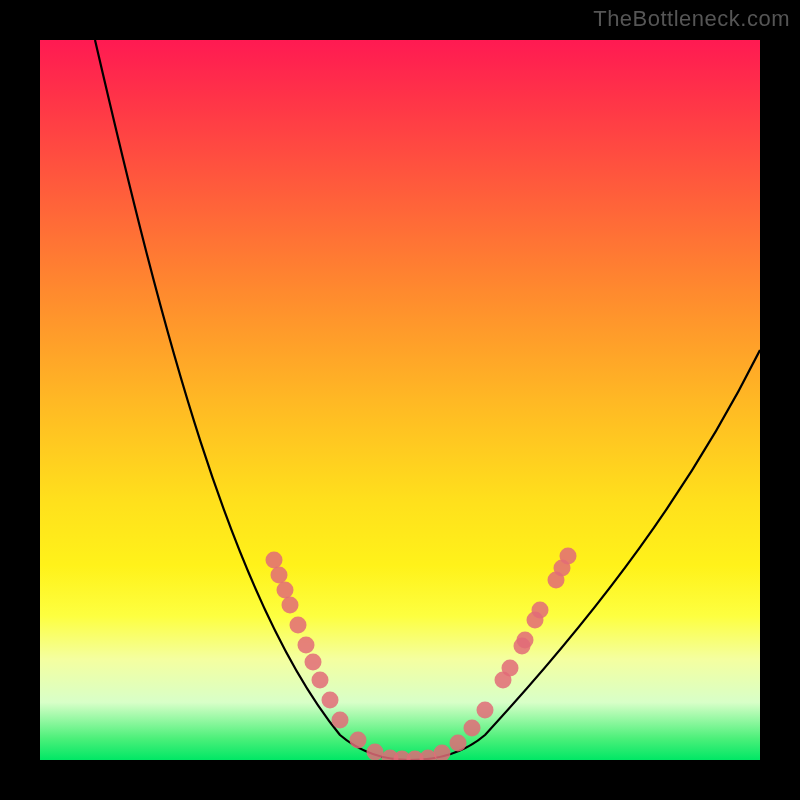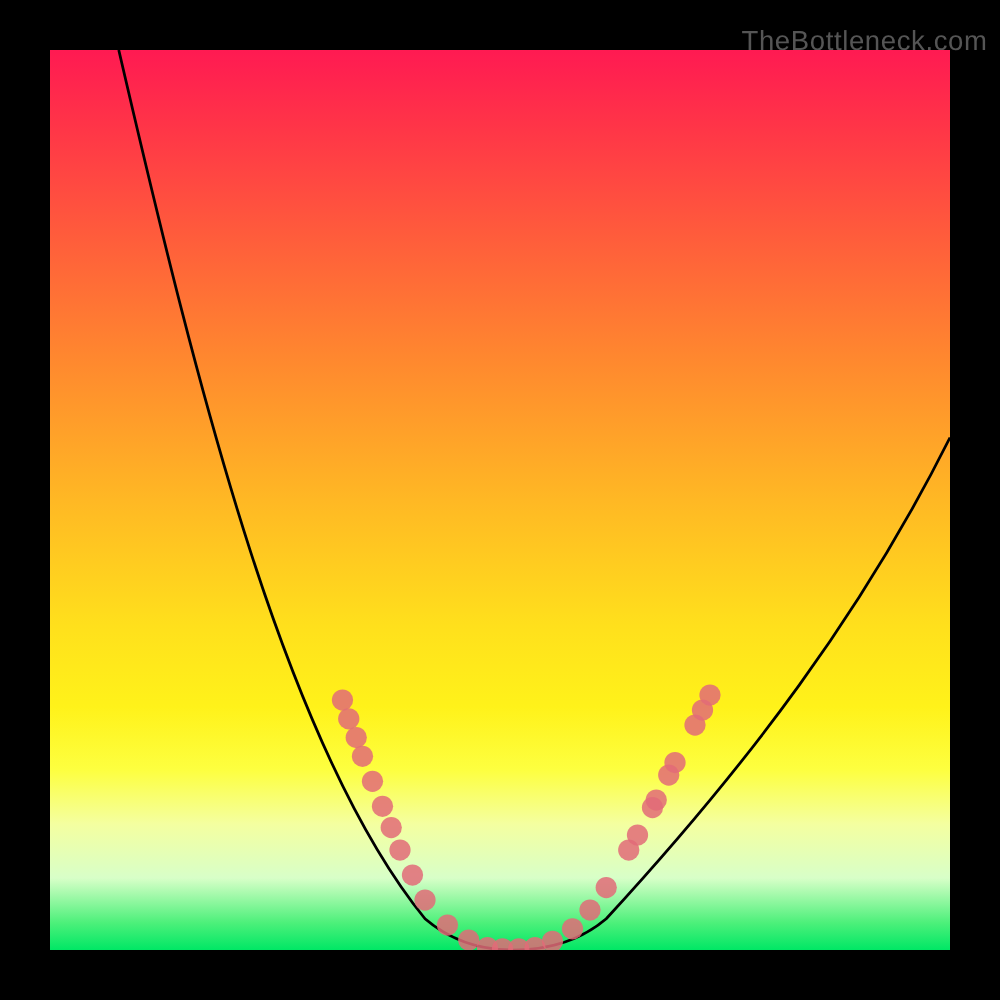--- a/index.html
+++ b/index.html
@@ -12,21 +12,21 @@
     font-family: Arial, Helvetica, sans-serif;
   }
   .frame {
     position: relative;
     width: 800px;
     height: 800px;
     background: #000;
   }
   .watermark {
     position: absolute;
-    top: 20px;
+    top: 6px;
     right: 10px;
     color: #555;
     font-size: 22px;
     font-weight: 500;
     letter-spacing: 0.5px;
     user-select: none;
   }
   .plot-area {
     position: absolute;
     left: 40px;

